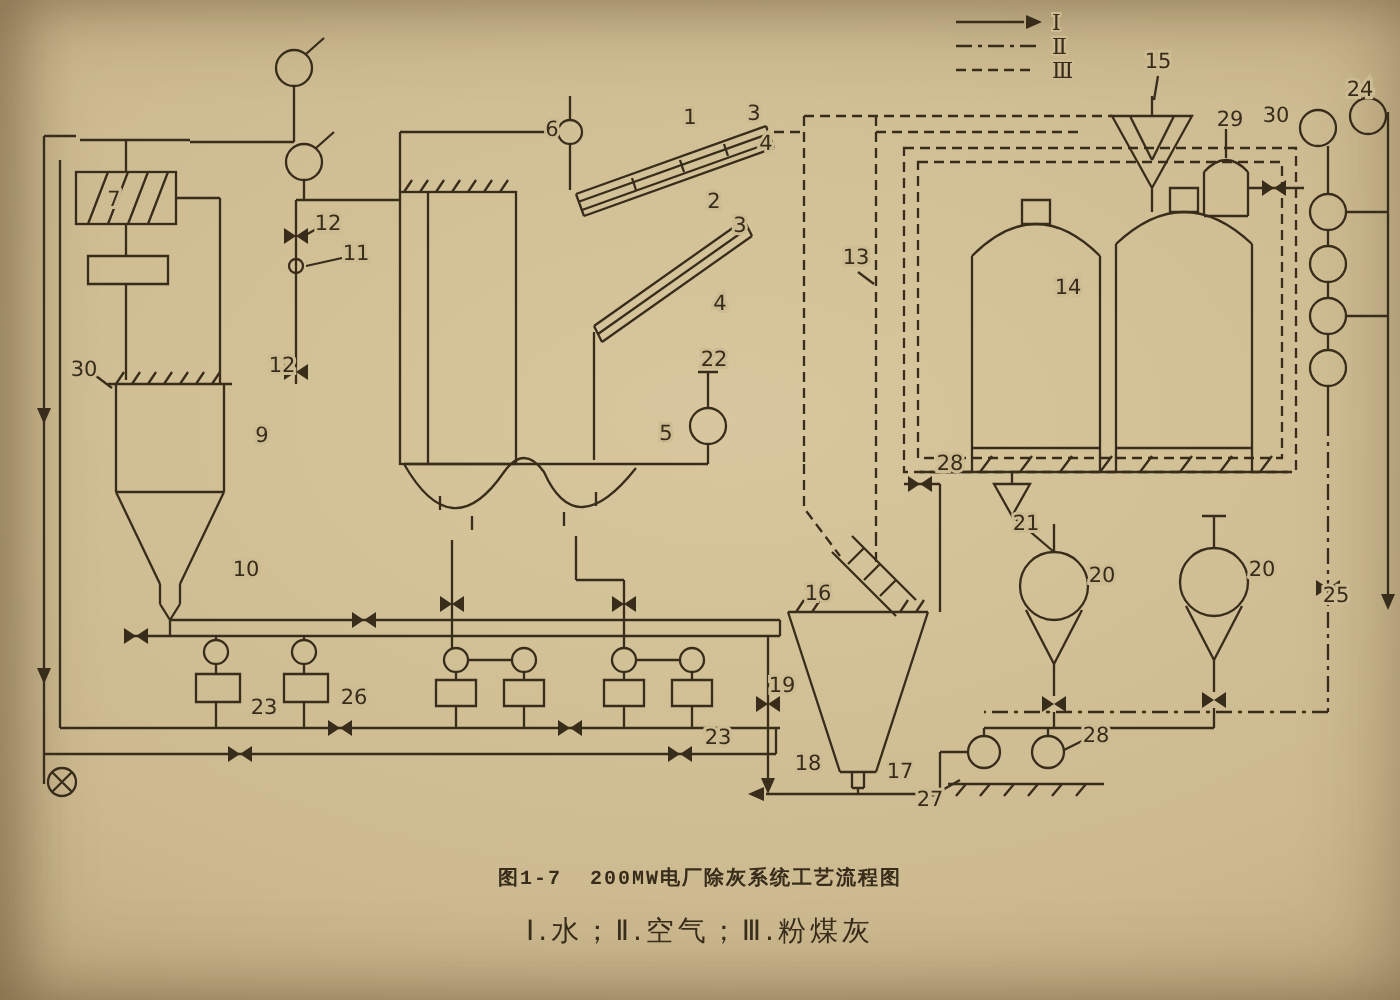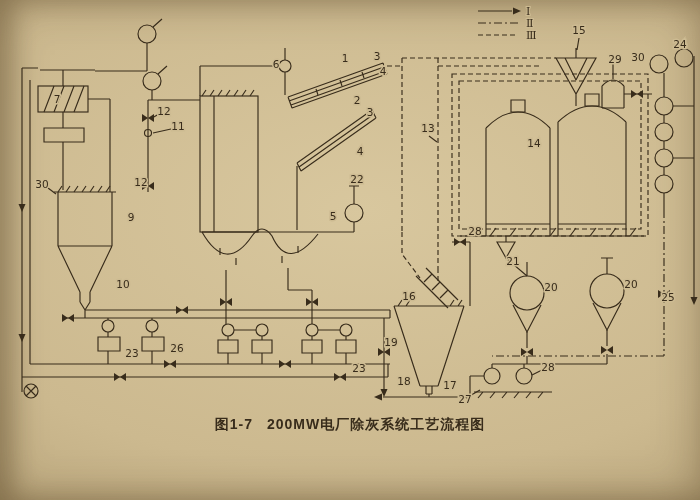--- a/index.html
+++ b/index.html
@@ -13,21 +13,21 @@
   svg{display:block}
   svg .s{stroke:var(--ink);fill:none;stroke-width:1.15;stroke-linecap:butt;stroke-linejoin:miter}
   svg .dash{stroke-dasharray:5 3}
   svg .dd{stroke-dasharray:8 3 2 3}
   svg use{fill:var(--ink);stroke:none}
   svg text.lbl{
     font-family:"DejaVu Sans",sans-serif;font-size:10.5px;fill:var(--ink);
     text-anchor:middle;paint-order:stroke;stroke:#cdbb92;stroke-width:3px;
   }
   svg text.lg{font-family:"DejaVu Serif",serif;font-size:11px;fill:var(--ink);paint-order:stroke;stroke:#cdbb92;stroke-width:2px;}
-  .caption{text-align:center;font-weight:700;font-size:14px;letter-spacing:1px;margin-top:4px;font-family:Liberation Sans, sans-serif;}
+  .caption{text-align:center;font-weight:700;font-size:10px;letter-spacing:1px;margin-top:20px;font-family:Liberation Mono, monospace;}
   .caption .gap{margin-left:14px}
   .legend-caption{text-align:center;font-size:14px;letter-spacing:2px;margin-top:11px;font-family:"DejaVu Sans",sans-serif;}
 </style>
 </head>
 <body>
 
 <div class="page">
 
 <svg width="700" height="412" viewBox="0 0 700 412">
   <defs>
@@ -267,14 +267,15 @@
         <text x="404" y="385" class="lbl">18</text>
         <text x="450" y="389" class="lbl">17</text>
         <text x="465" y="403" class="lbl">27</text>
         <text x="548" y="371" class="lbl">28</text>
       </g>
 </svg>
 
 <div class="caption">
   <span>图1-7</span><span class="gap">200MW电厂除灰系统工艺流程图</span>
 </div>
+<div class="legend-caption">Ⅰ.水；Ⅱ.空气；Ⅲ.粉煤灰</div>
 
 </div>
 
 </body></html>

